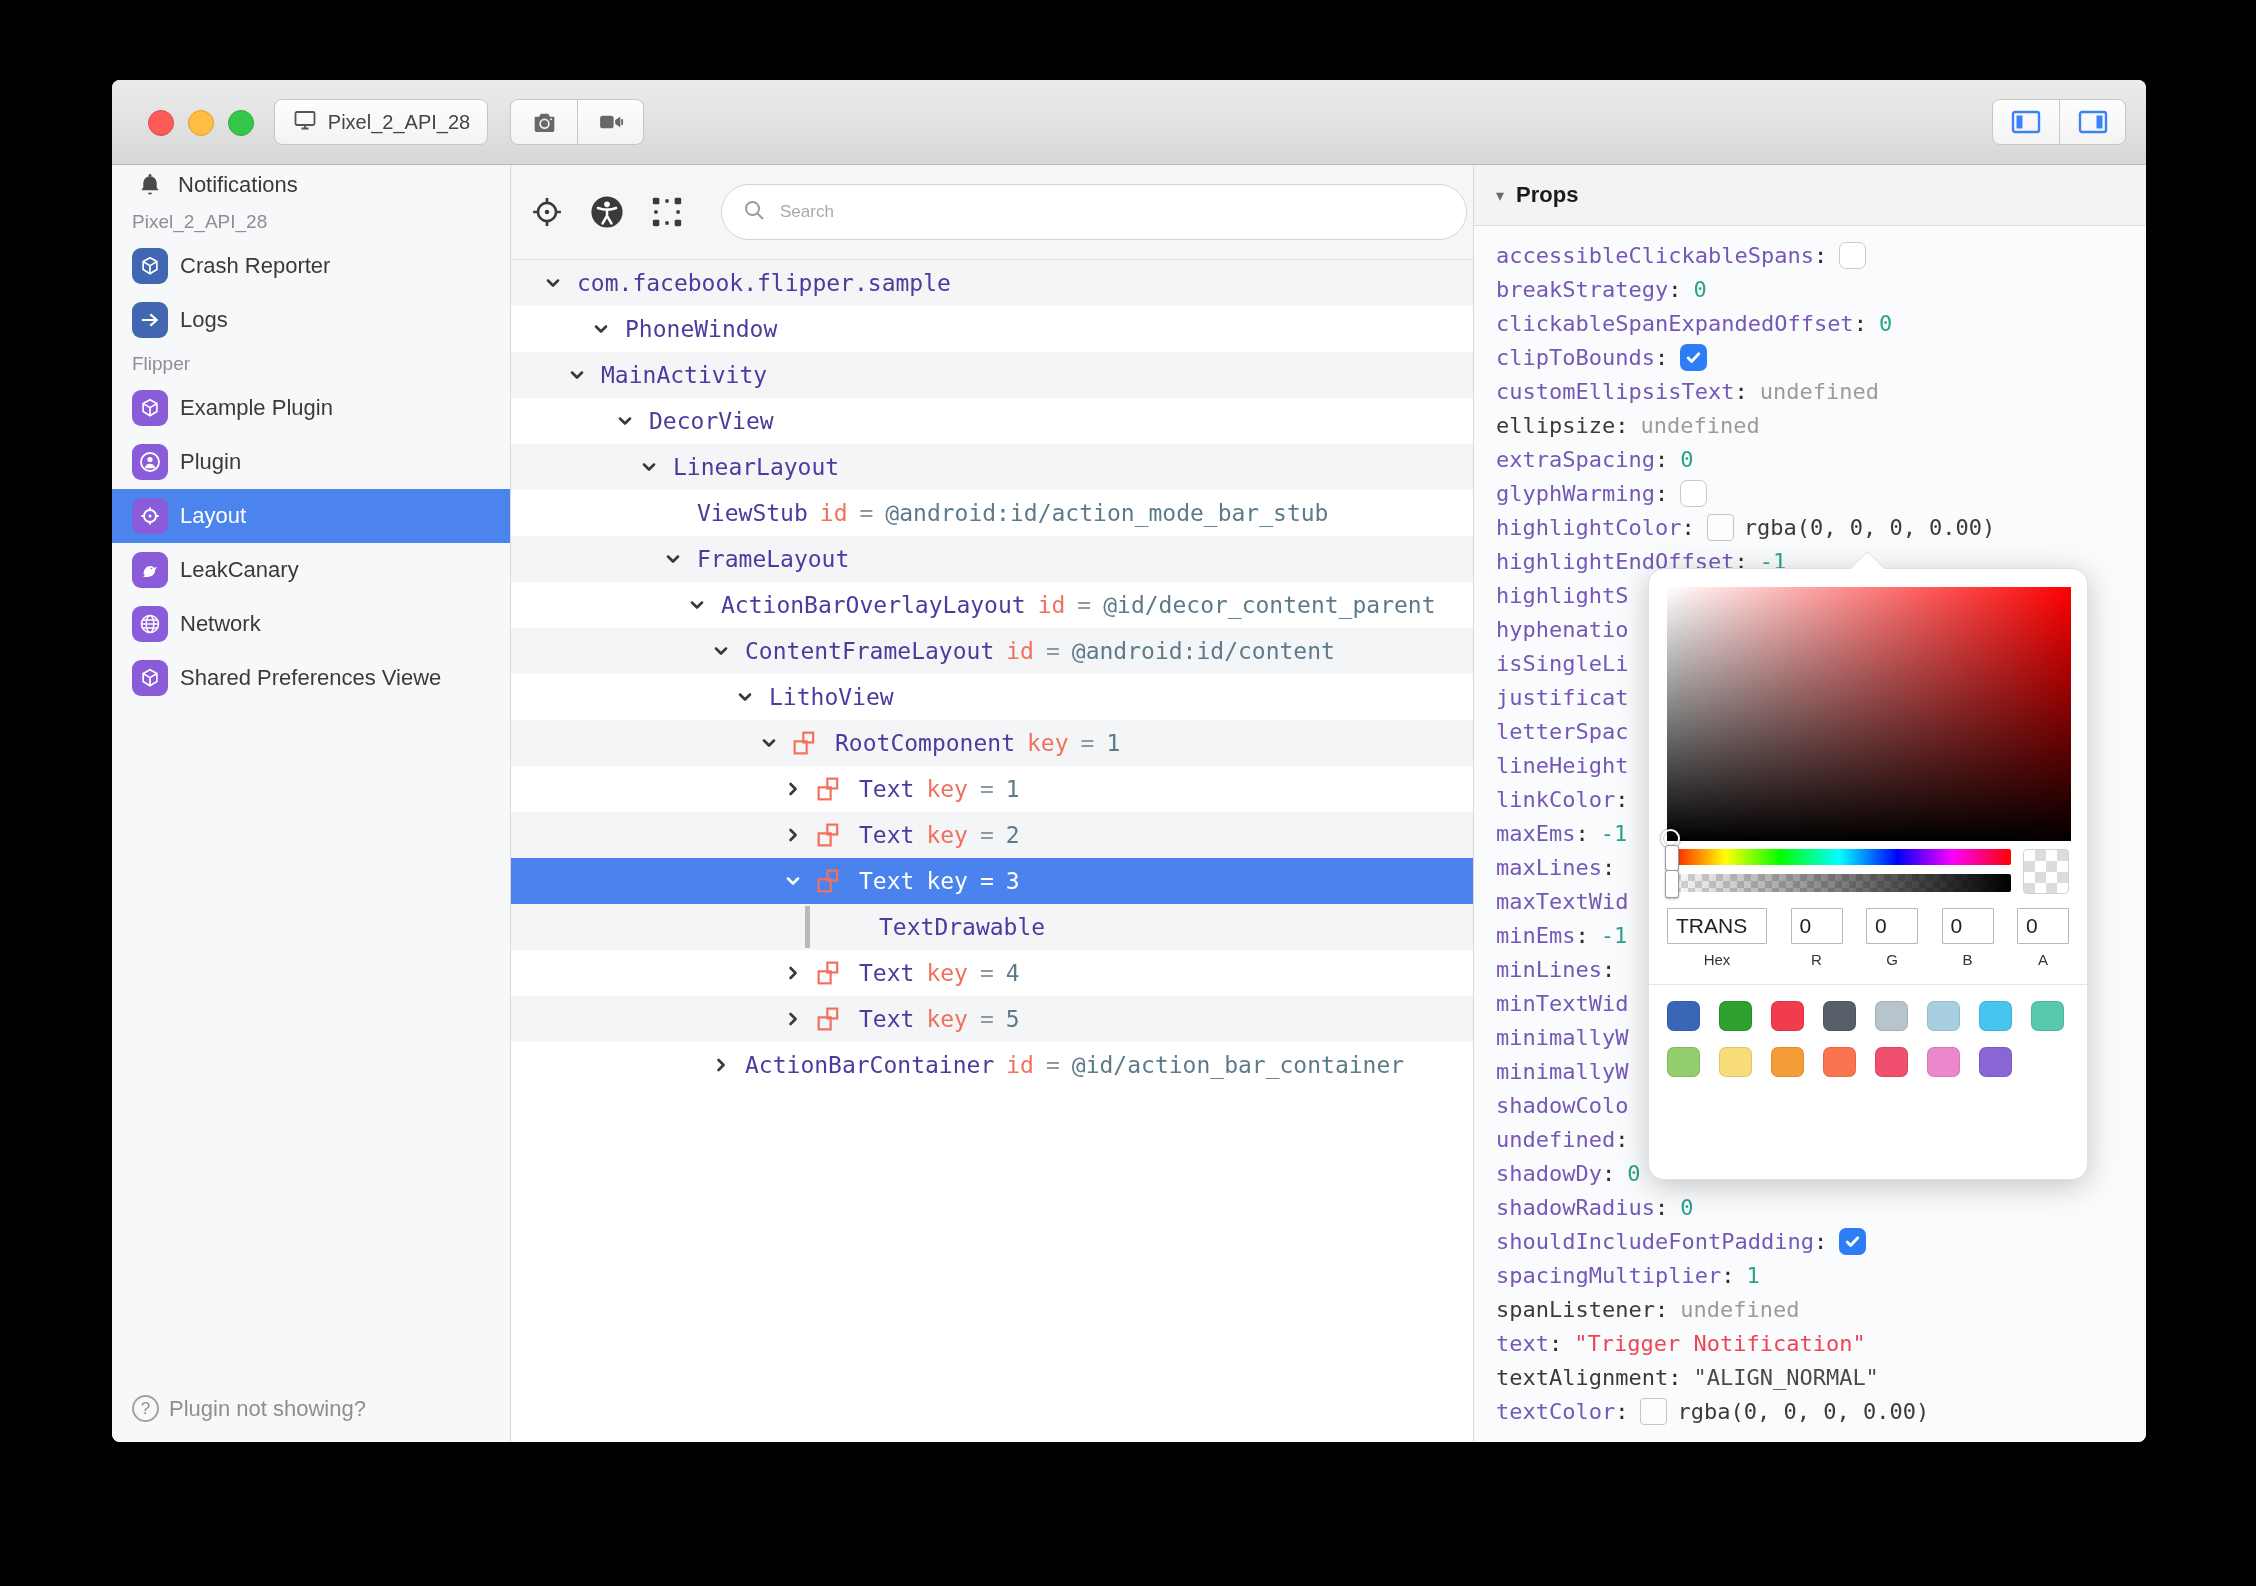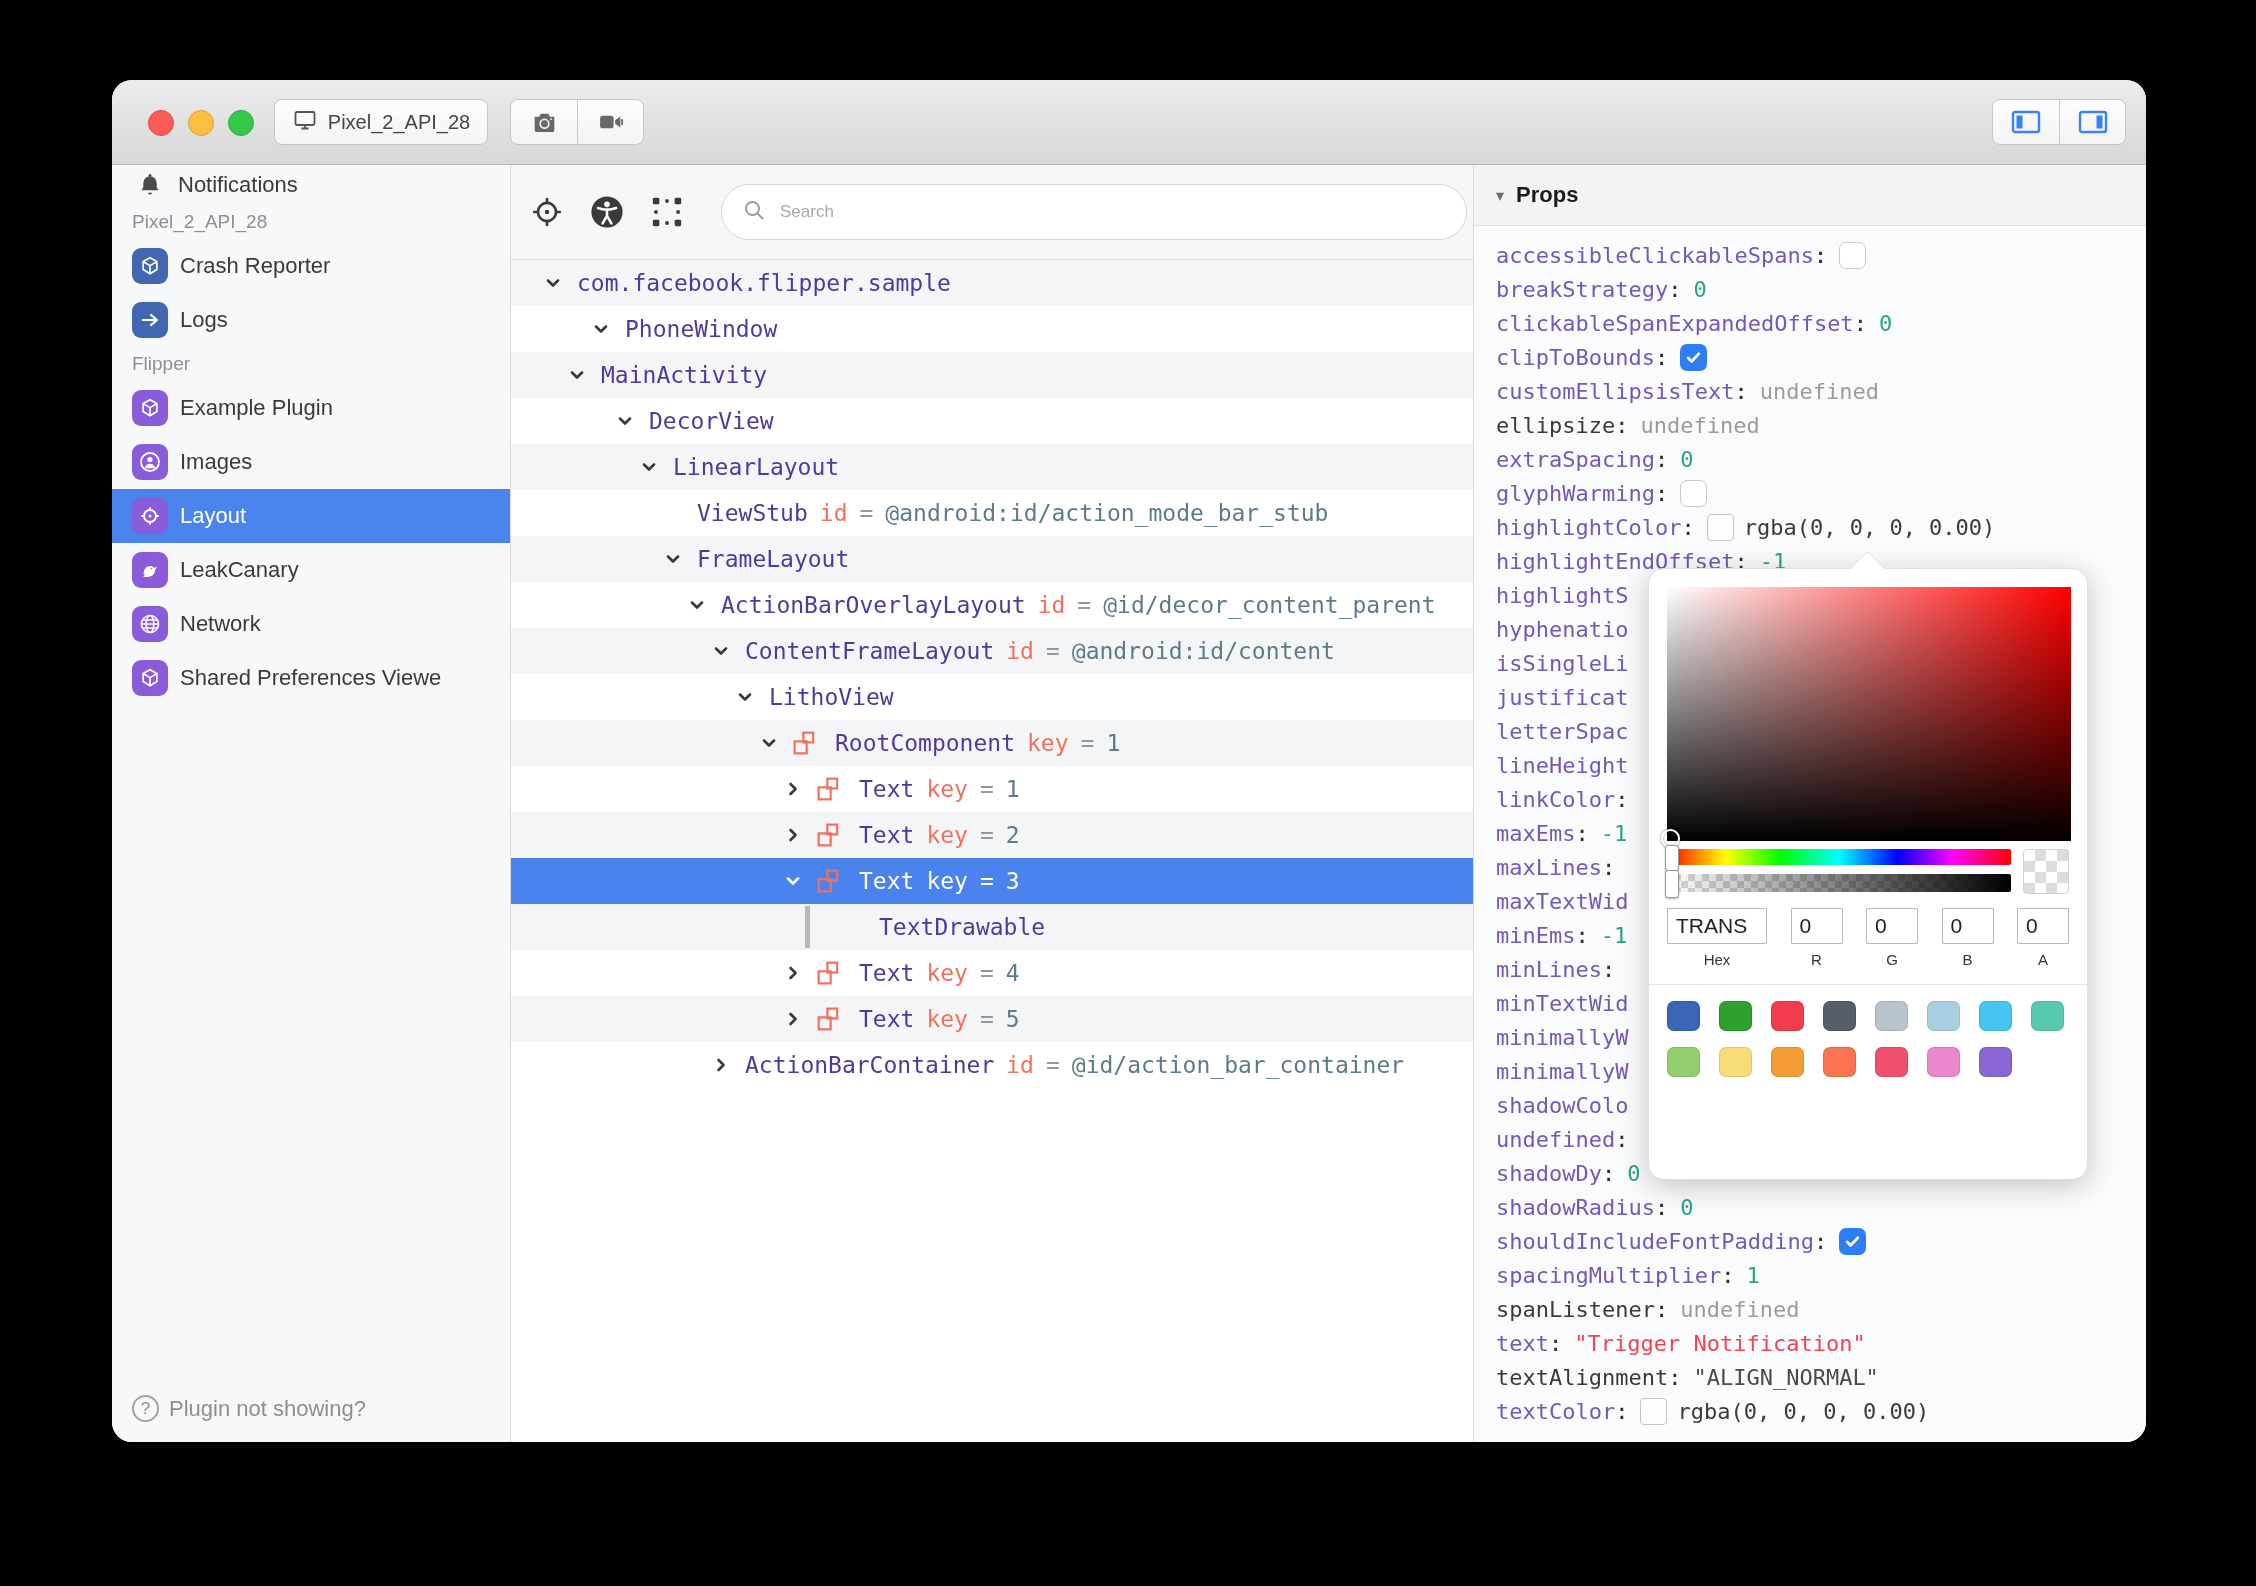--- a/index.html
+++ b/index.html
@@ -1,19 +1,19 @@
 <!DOCTYPE html>
 <html><head>
 <meta charset="utf-8">
 <style>
   html,body{margin:0;padding:0;background:#000;}
   .stage{position:relative;width:2256px;height:1586px;background:#000;overflow:hidden;
          font-family:"Liberation Sans",sans-serif;}
   .window{position:absolute;left:112px;top:80px;width:2034px;height:1362px;background:#fff;
-          border-radius:20px;overflow:hidden;box-shadow:0 20px 60px rgba(0,0,0,.6);}
+          border-radius:8px;overflow:hidden;box-shadow:0 20px 60px rgba(0,0,0,.6);}
 
   
   .titlebar{position:relative;height:84px;background:linear-gradient(#ECECEC,#D7D7D7);
             border-bottom:1px solid #B9B9B9;}
   .traffic{position:absolute;top:30px;left:36px;display:flex;gap:14px;}
   .light{width:24px;height:24px;border-radius:50%;}
   .light.red{background:#FC5B57;border:1px solid #E14842;}
   .light.yellow{background:#FDBE41;border:1px solid #E0A032;}
   .light.green{background:#34C84A;border:1px solid #2BAA3E;}
   .tb-btn{position:absolute;top:19px;height:46px;background:linear-gradient(#FEFEFE,#F3F3F3);
@@ -225,21 +225,21 @@
               <span class="label">Example Plugin</span>
             </div>
             <div class="side-item">
               <span class="tile" style="background: rgb(138, 92, 217);">
                 <svg width="24" height="24" viewBox="0 0 24 24" fill="none" stroke="#fff" stroke-width="1.8">
                   <circle cx="12" cy="12" r="9"></circle>
                   <circle cx="12" cy="9.5" r="2.6" fill="#fff" stroke="none"></circle>
                   <path d="M6.5 18.2c1-3 3-4.4 5.5-4.4s4.5 1.4 5.5 4.4" fill="#fff" stroke="none"></path>
                 </svg>
               </span>
-              <span class="label">Images</span>
+              <span class="label">Plugin</span>
             </div>
             <div class="side-item selected">
               <span class="tile" style="background: rgb(138, 92, 217);">
                 <svg width="24" height="24" viewBox="0 0 24 24" fill="none" stroke="#fff" stroke-width="1.9">
                   <circle cx="12" cy="12" r="6"></circle>
                   <path d="M12 3.4v3M12 17.6v3M3.4 12h3M17.6 12h3"></path>
                   <circle cx="12" cy="12" r="1.5" fill="#fff" stroke="none"></circle>
                 </svg>
               </span>
               <span class="label">Layout</span>

